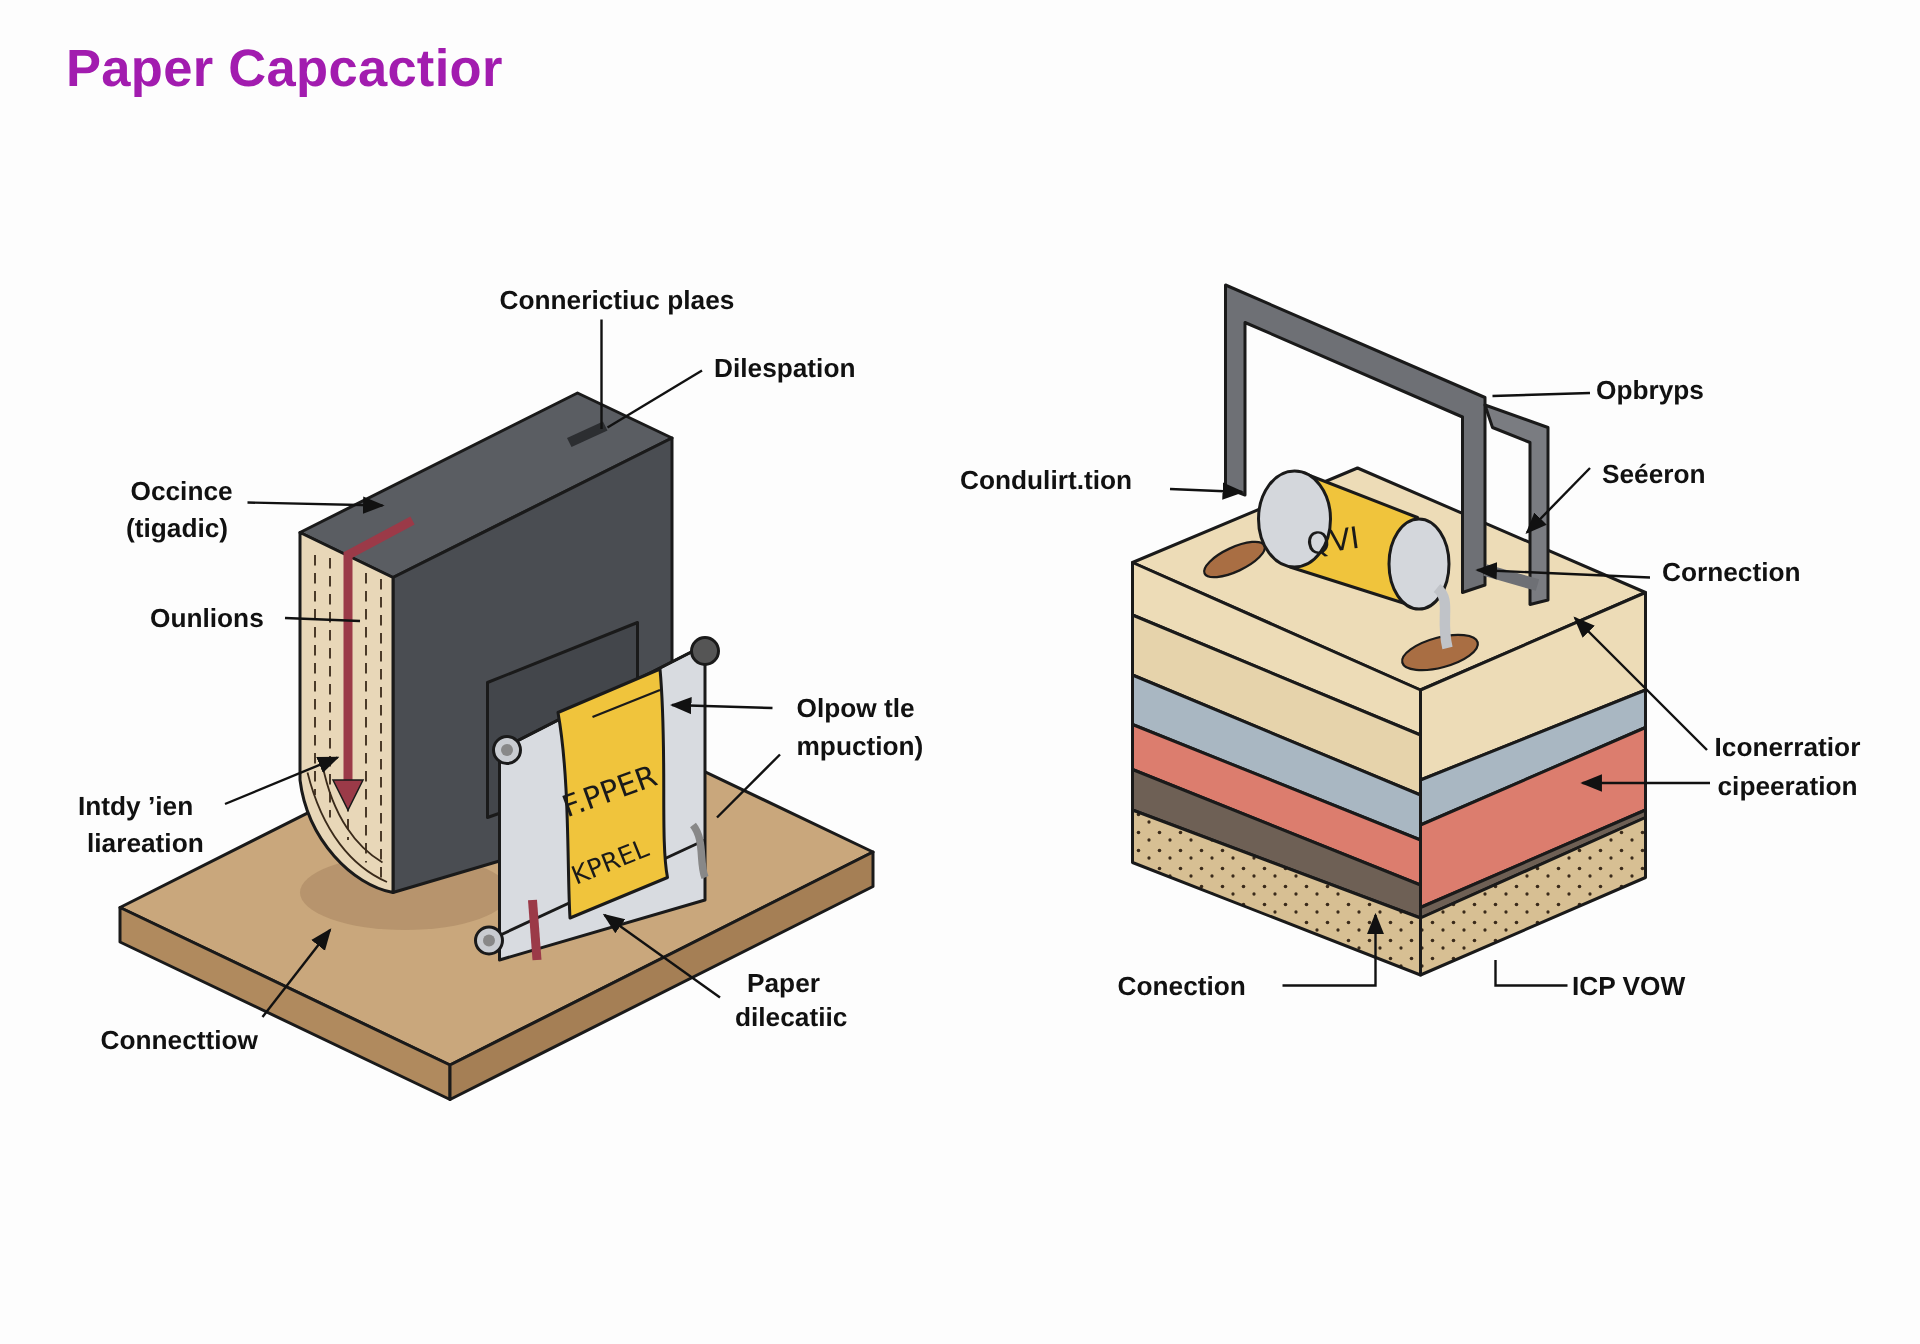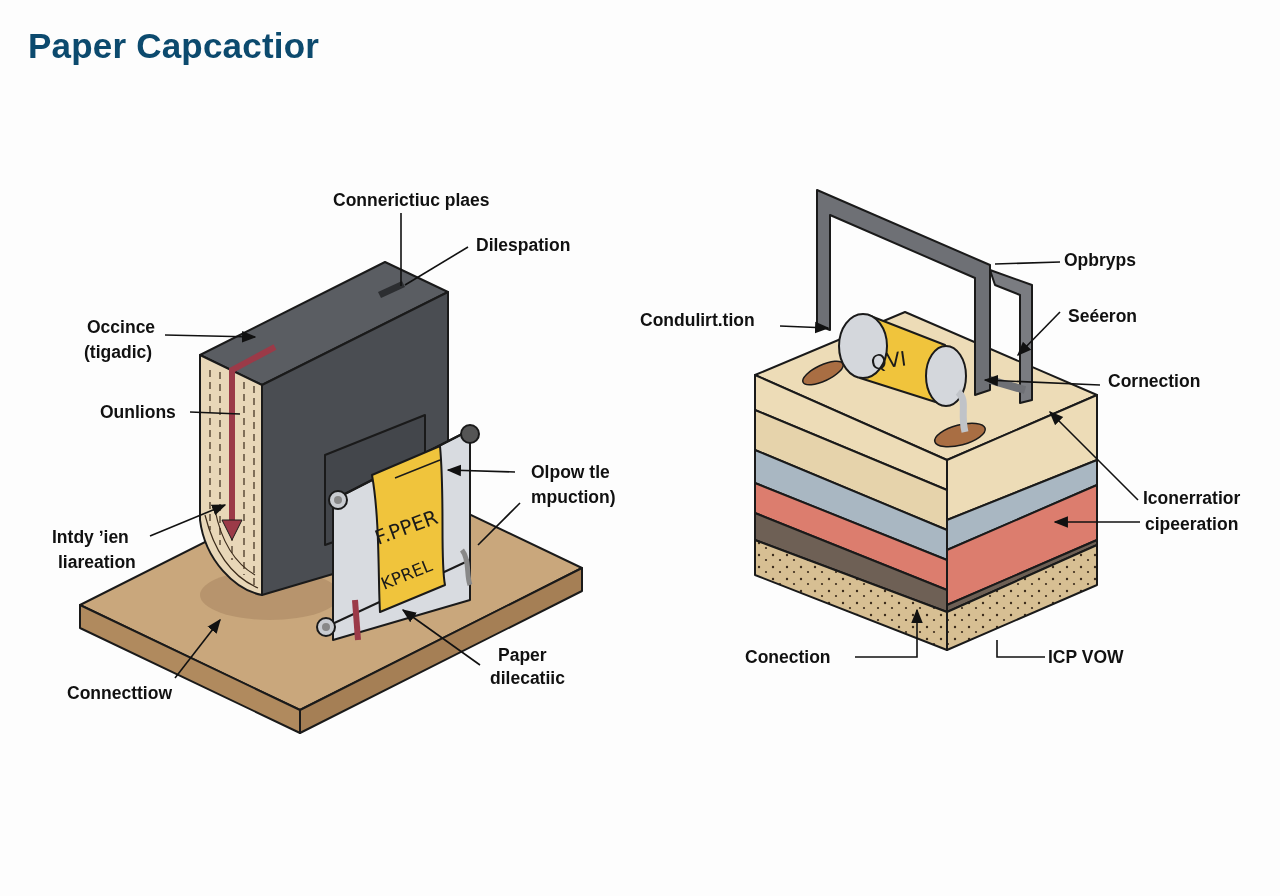--- a/index.html
+++ b/index.html
@@ -1,18 +1,18 @@
 <!DOCTYPE html>
 <html><head>
 <meta charset="utf-8">
 <style>
   html, body { margin:0; padding:0; }
   body { width:1280px; height:896px; background:#fdfdfd; position:relative; overflow:hidden;
          font-family:"Liberation Sans", sans-serif; }
-  #title { position:absolute; left:28px; top:26px; font-size:35px; font-weight:bold; color:#0c4a6e; letter-spacing:0.2px; }
+  #title { position:absolute; left:44px; top:26px; font-size:35px; font-weight:bold; color:#a21caf; letter-spacing:0.2px; }
   #diagram { position:absolute; left:0; top:0; }
   .lbl { font-family:"Liberation Sans", sans-serif; font-size:17.5px; font-weight:bold; fill:#111; }
   .leader { stroke:#111; stroke-width:1.6; fill:none; }
   .ol { stroke:#1a1a1a; stroke-width:2; stroke-linejoin:round; }
 </style>
 </head>
 <body>
 
 <div id="title">Paper Capcactior</div>
 

